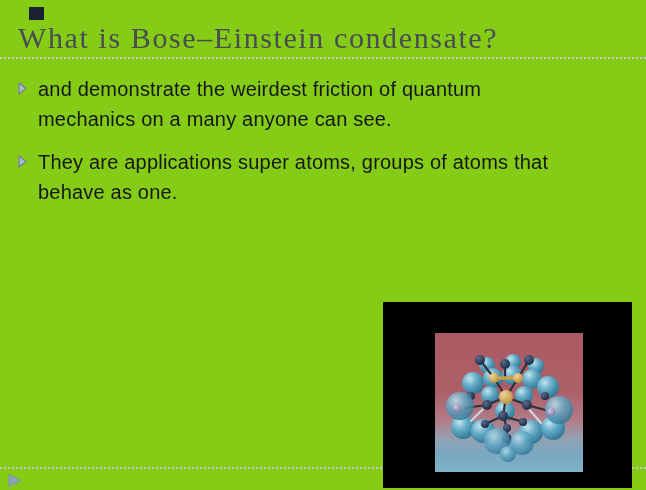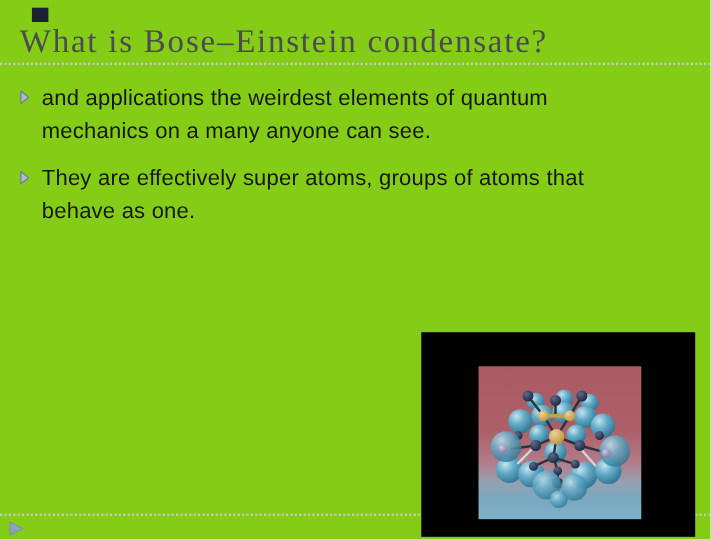--- a/index.html
+++ b/index.html
@@ -113,29 +113,29 @@
 
   <h1 class="title">What is Bose–Einstein condensate?</h1>
   <div class="title-rule"></div>
 
   <div class="content">
 
     <div class="bullet-item">
       <svg class="bullet-icon" viewBox="0 0 9 13">
         <path d="M1,1 L8,6.5 L1,12 Z" fill="#aebdcd" stroke="#6f8199" stroke-width="1.2" stroke-linejoin="round"></path>
       </svg>
-      <div class="bullet-line">and applications the weirdest elements of quantum</div>
+      <div class="bullet-line">and demonstrate the weirdest friction of quantum</div>
       <div class="bullet-line">mechanics on a many anyone can see.</div>
     </div>
 
     <div class="bullet-item">
       <svg class="bullet-icon" viewBox="0 0 9 13">
         <path d="M1,1 L8,6.5 L1,12 Z" fill="#aebdcd" stroke="#6f8199" stroke-width="1.2" stroke-linejoin="round"></path>
       </svg>
-      <div class="bullet-line">They are effectively super atoms, groups of atoms that</div>
+      <div class="bullet-line">They are applications super atoms, groups of atoms that</div>
       <div class="bullet-line">behave as one.</div>
     </div>
 
   </div>
 
   <div class="bottom-rule"></div>
 
   <div class="figure-frame">
     <div class="molecule-image">
       <svg viewBox="0 0 148 139">

